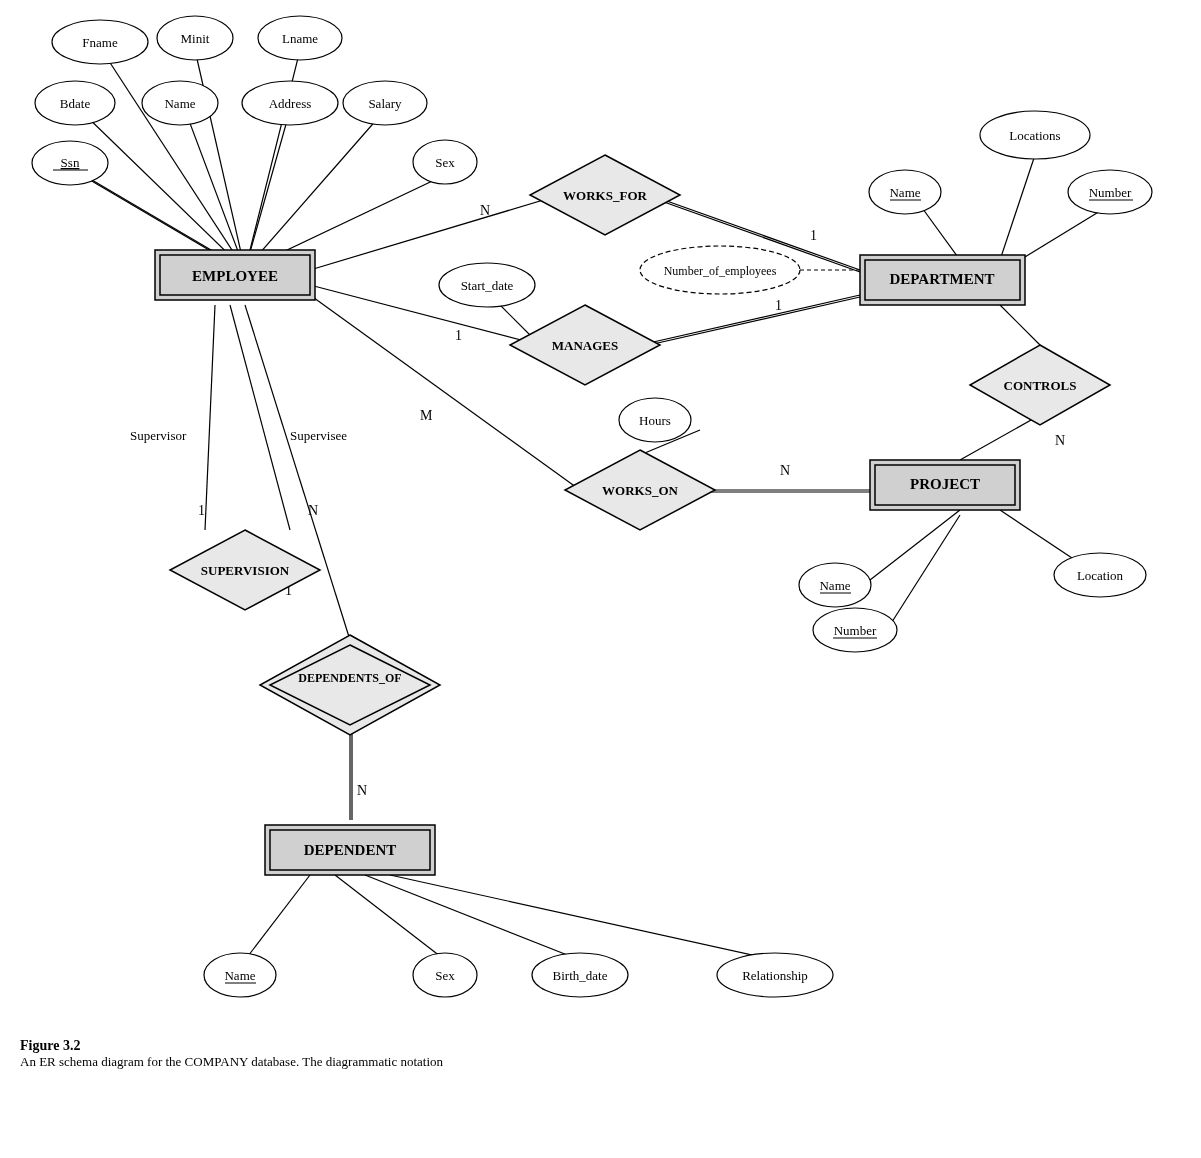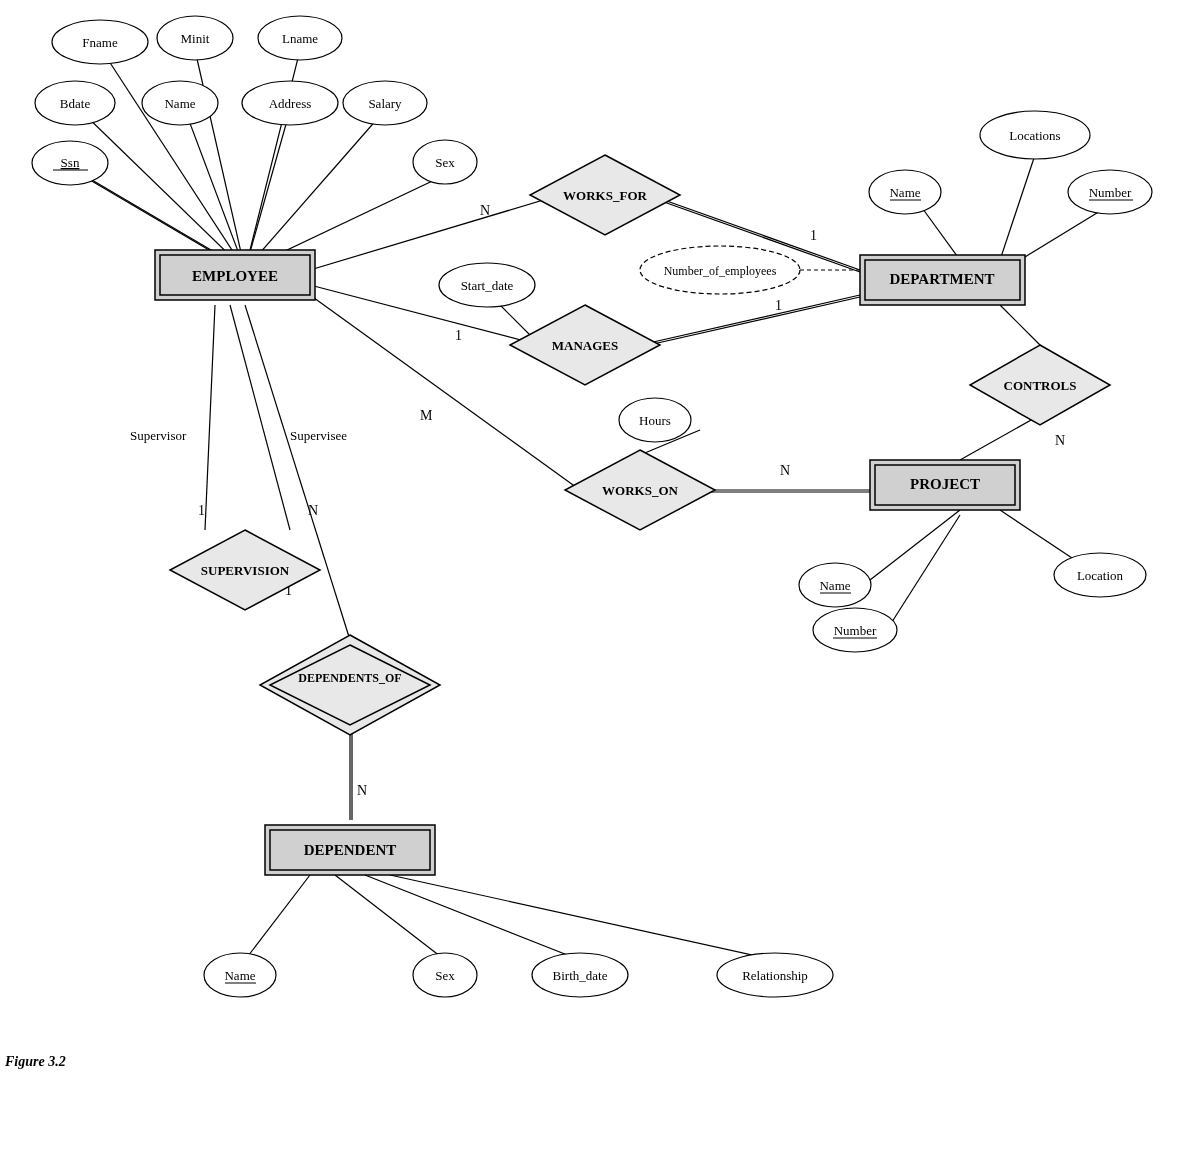--- a/index.html
+++ b/index.html
@@ -246,16 +246,17 @@
     <text x="445" y="980" text-anchor="middle" font-family="Times New Roman" font-size="13">Sex</text>
 
     <ellipse cx="580" cy="975" rx="48" ry="22" fill="#fff" stroke="#000" stroke-width="1.2"></ellipse>
     <text x="580" y="980" text-anchor="middle" font-family="Times New Roman" font-size="13">Birth_date</text>
 
     <ellipse cx="775" cy="975" rx="58" ry="22" fill="#fff" stroke="#000" stroke-width="1.2"></ellipse>
     <text x="775" y="980" text-anchor="middle" font-family="Times New Roman" font-size="13">Relationship</text>
 
   </svg>
 
-  <div class="caption" style="position:absolute; bottom:10px; left:5px;font-style:italic;">
+  <div class="caption" style="position:absolute; bottom:10px; left:20px;">
     <div class="caption-title">Figure 3.2</div>
+    <div class="caption-text">An ER schema diagram for the COMPANY database. The diagrammatic notation</div>
   </div>
 </div>
 
 </body></html>

